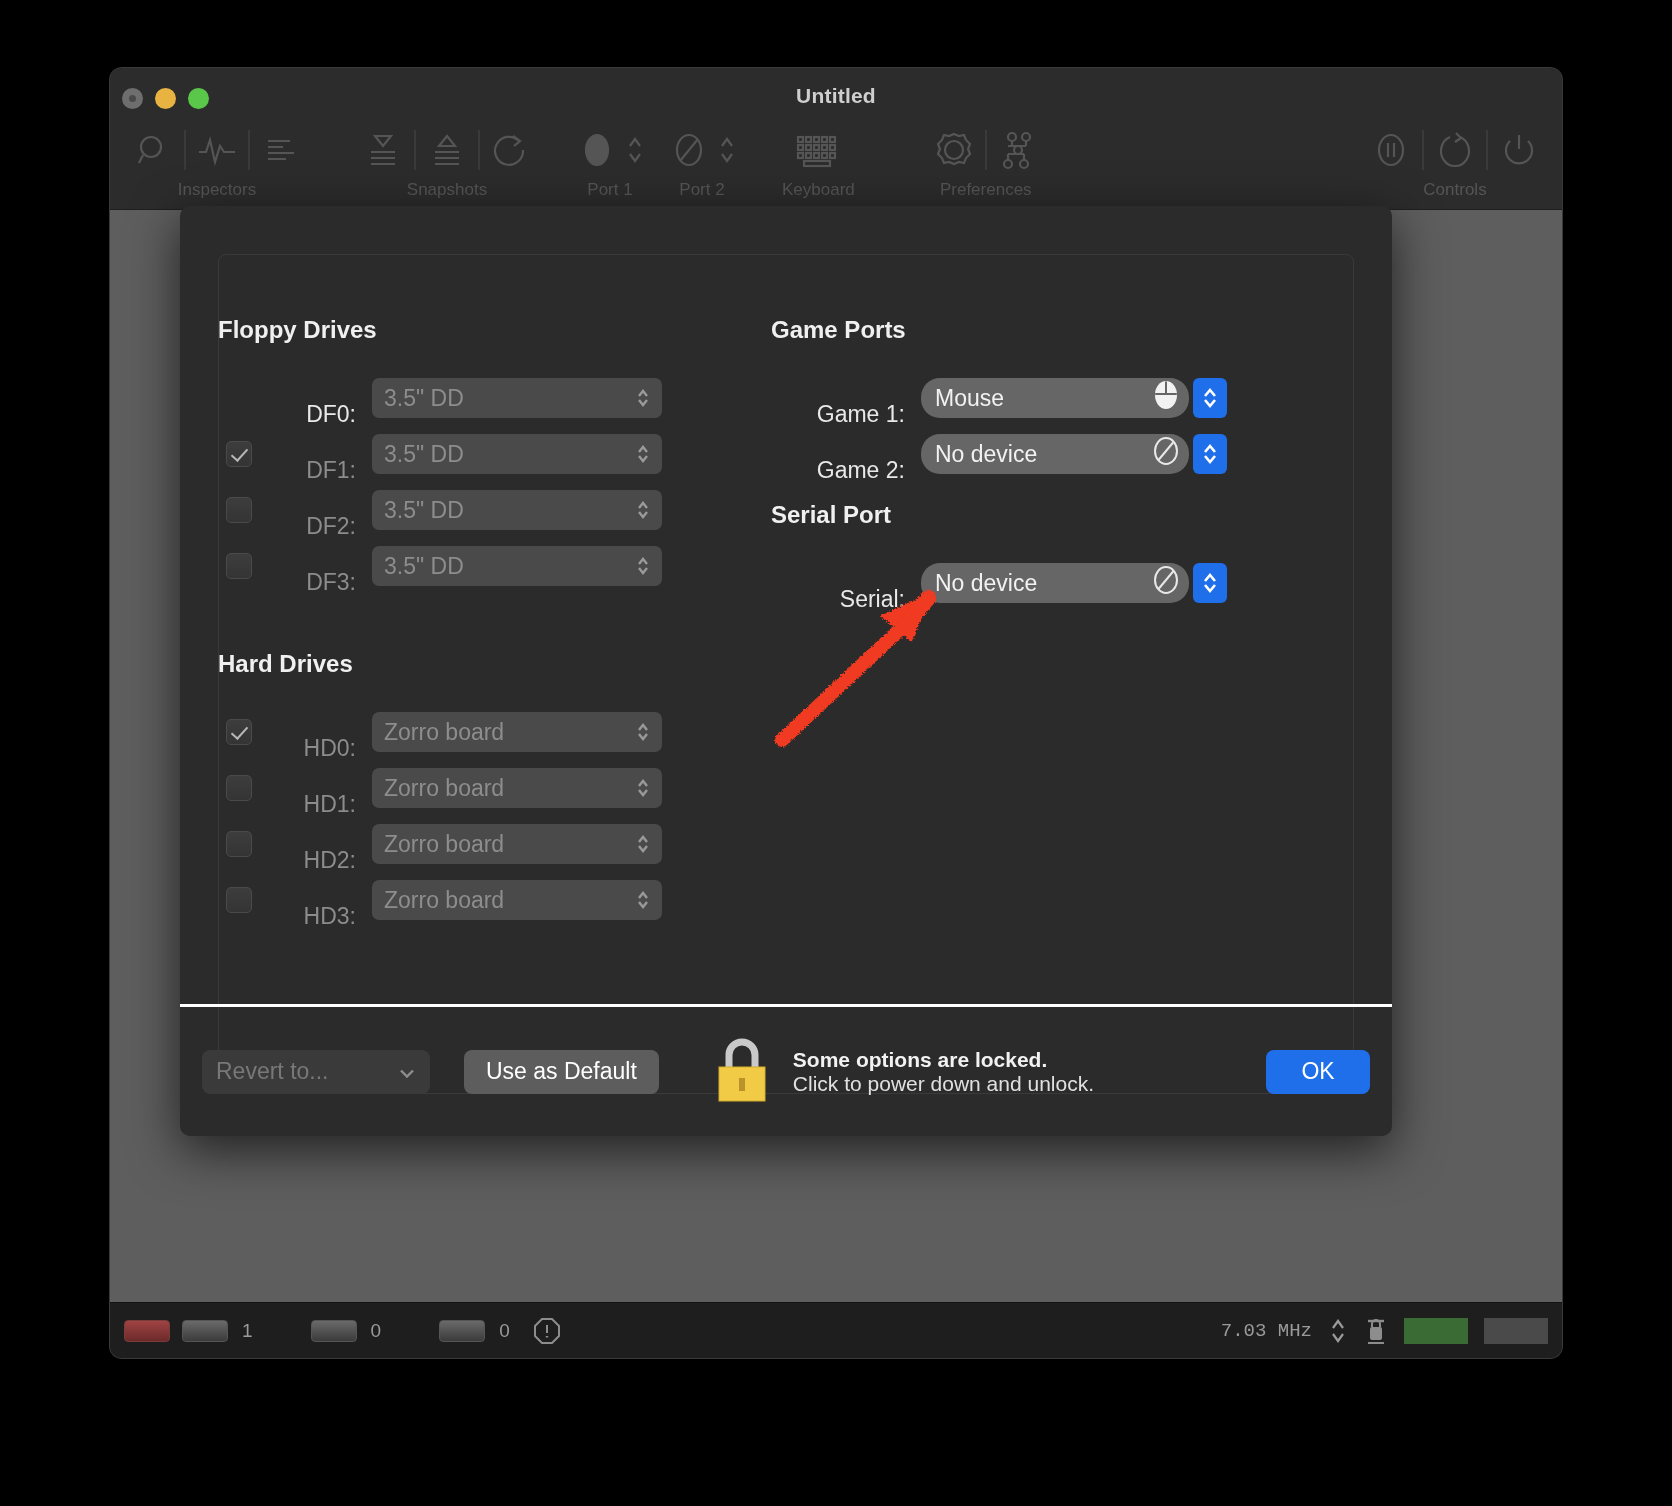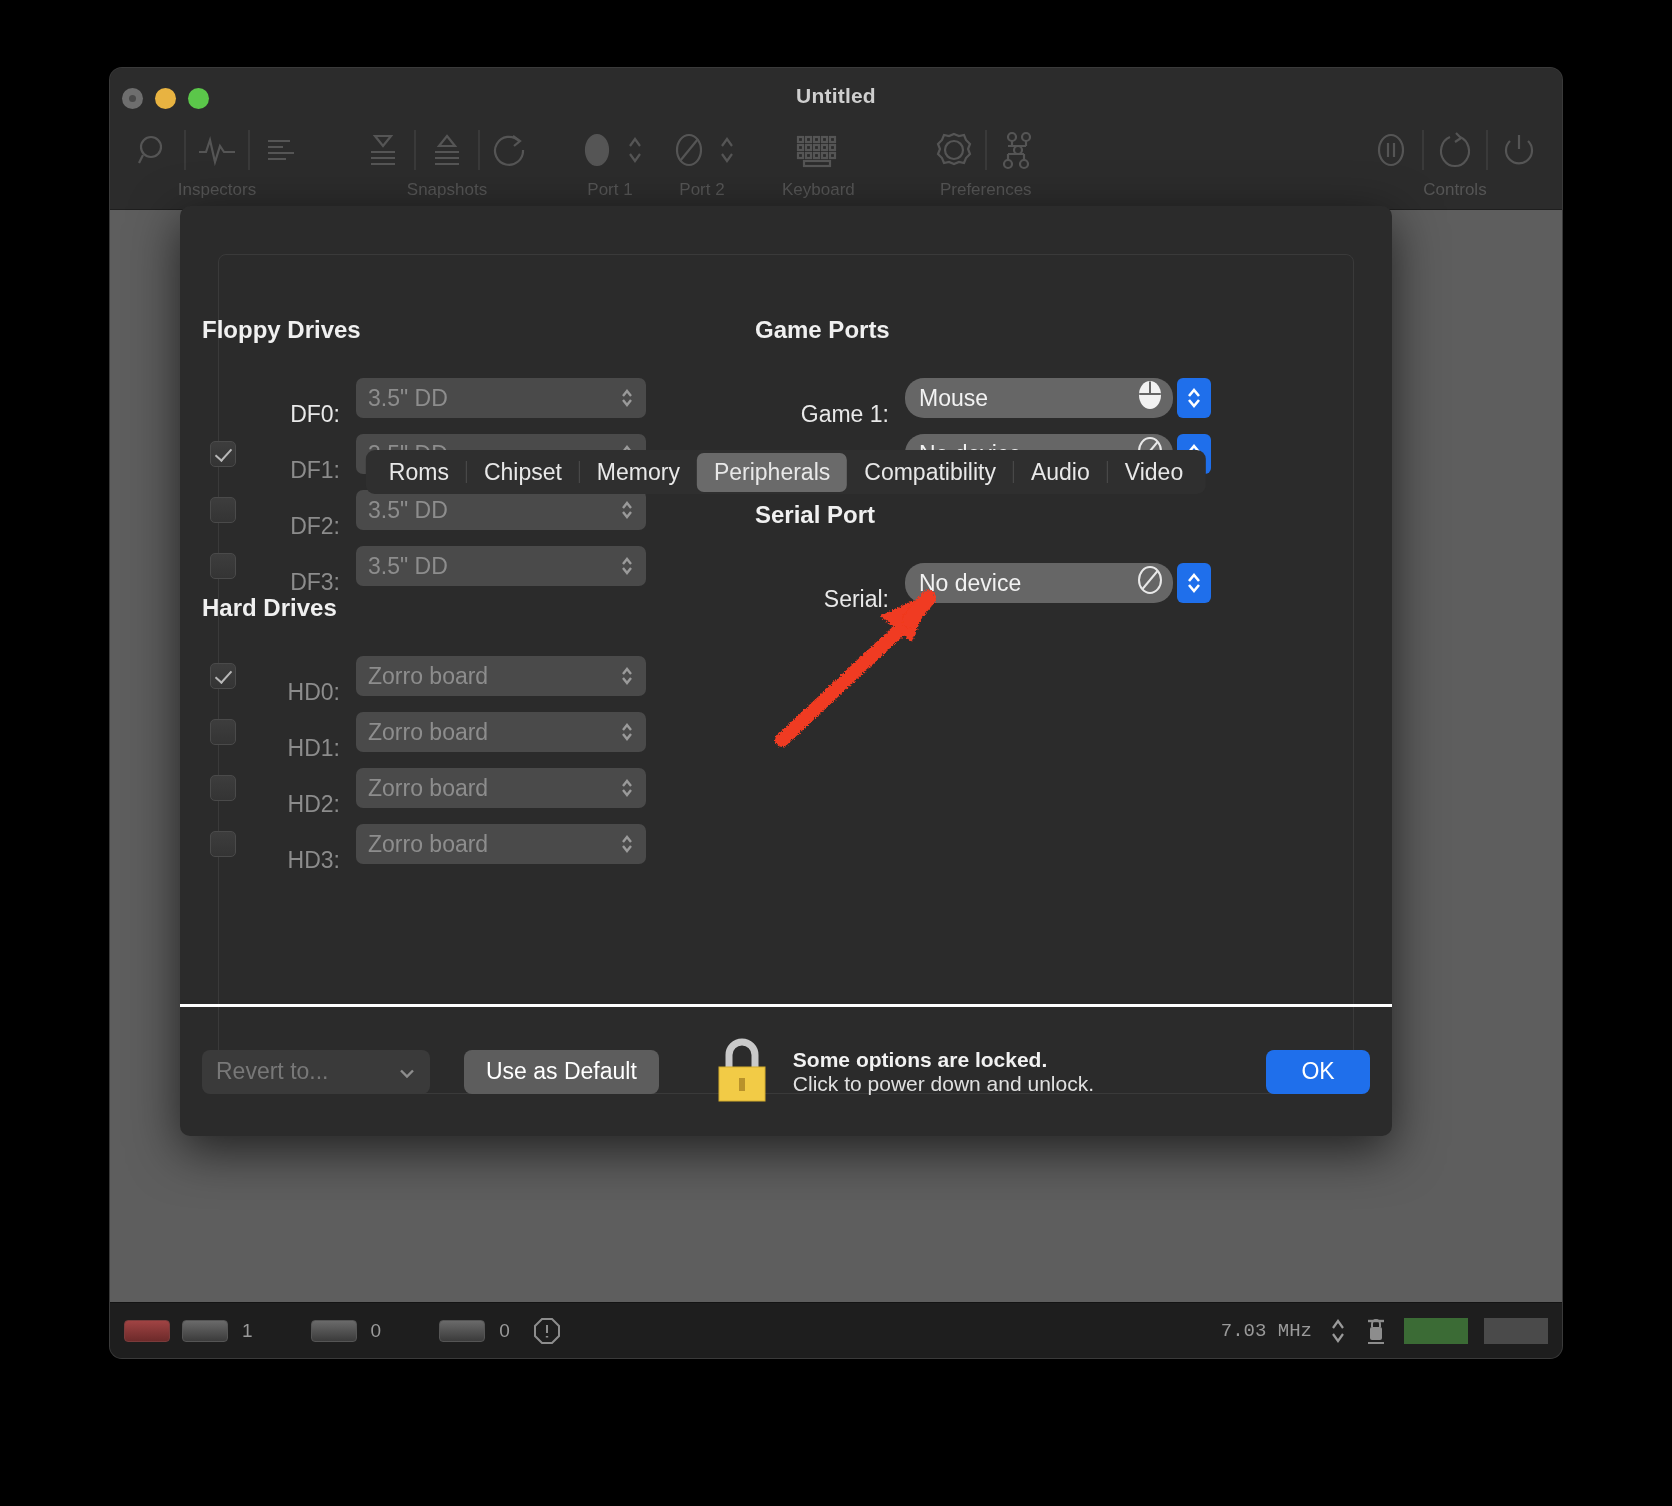--- a/index.html
+++ b/index.html
@@ -120,31 +120,31 @@
   }
   .tab {
     font-size: 23px; color: #e8e8e8;
     padding: 6px 17px; border-radius: 7px;
     white-space: nowrap;
   }
   .tab.active { background: #6a6a6a; }
   .tab-div { width: 1px; height: 22px; background: #4e4e4e; }
 
   .cols {
-    position: absolute; left: 0; right: 0; top: 110px;
+    position: absolute; left: 16px; right: 0; top: 110px;
     display: flex;
   }
   .col-left { width: 560px; padding-left: 22px; }
   .col-right { flex: 1; padding-left: 15px; }
 
   .group-title {
     color: #f0f0f0; font-size: 24px; font-weight: bold;
     margin: 0 0 26px 0;
   }
-  .group-title.gap { }
+  .group-title.gap { margin-top: 56px; }
 
   .row { display: flex; align-items: center; height: 56px; }
   .row .cb-slot { width: 34px; display: flex; justify-content: flex-end; }
   .checkbox {
     width: 26px; height: 26px; border-radius: 5px;
     background: linear-gradient(#3d3d3d,#343434);
     border: 1px solid #4a4a4a;
     position: relative;
   }
   .checkbox.checked::after {
@@ -475,33 +475,20 @@
         </div>
         <div class="sb-green"></div>
         <div class="sb-grey"></div>
       </div>
     </div>
   </div>
 
   <div class="sheet">
     <div class="sheet-inner"></div>
 
-    <div class="tabbar">
-      <div class="tab">Roms</div>
-      <div class="tab-div"></div>
-      <div class="tab">Chipset</div>
-      <div class="tab-div"></div>
-      <div class="tab">Memory</div>
-      <div class="tab active">Peripherals</div>
-      <div class="tab">Compatibility</div>
-      <div class="tab-div"></div>
-      <div class="tab">Audio</div>
-      <div class="tab-div"></div>
-      <div class="tab">Video</div>
-    </div>
 
     <div class="cols">
 
       <div class="col-left">
         <div class="group-title">Floppy Drives</div>
 
         <div class="row">
           <div class="cb-slot"></div>
           <div class="row-label bright">DF0:</div>
           <div class="popup disabled">

